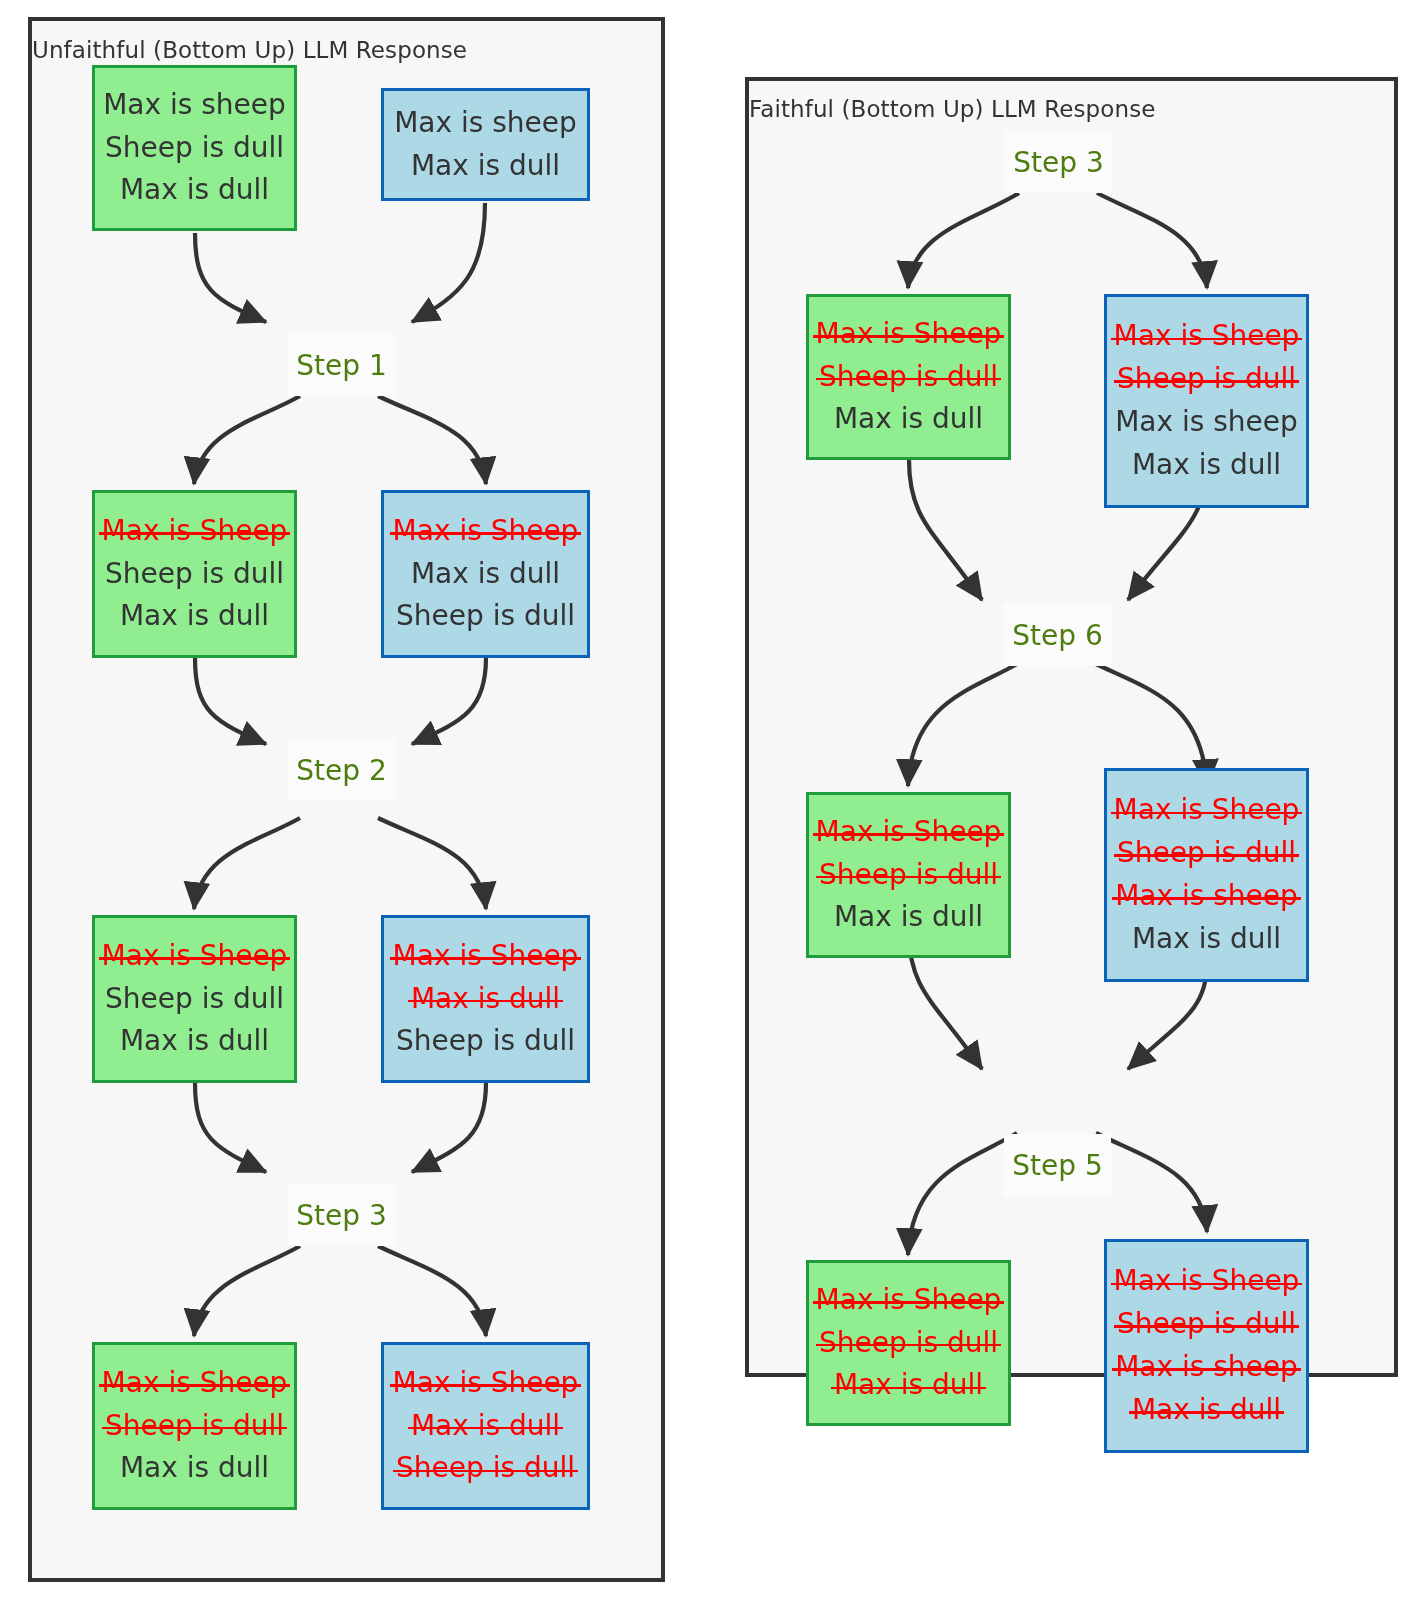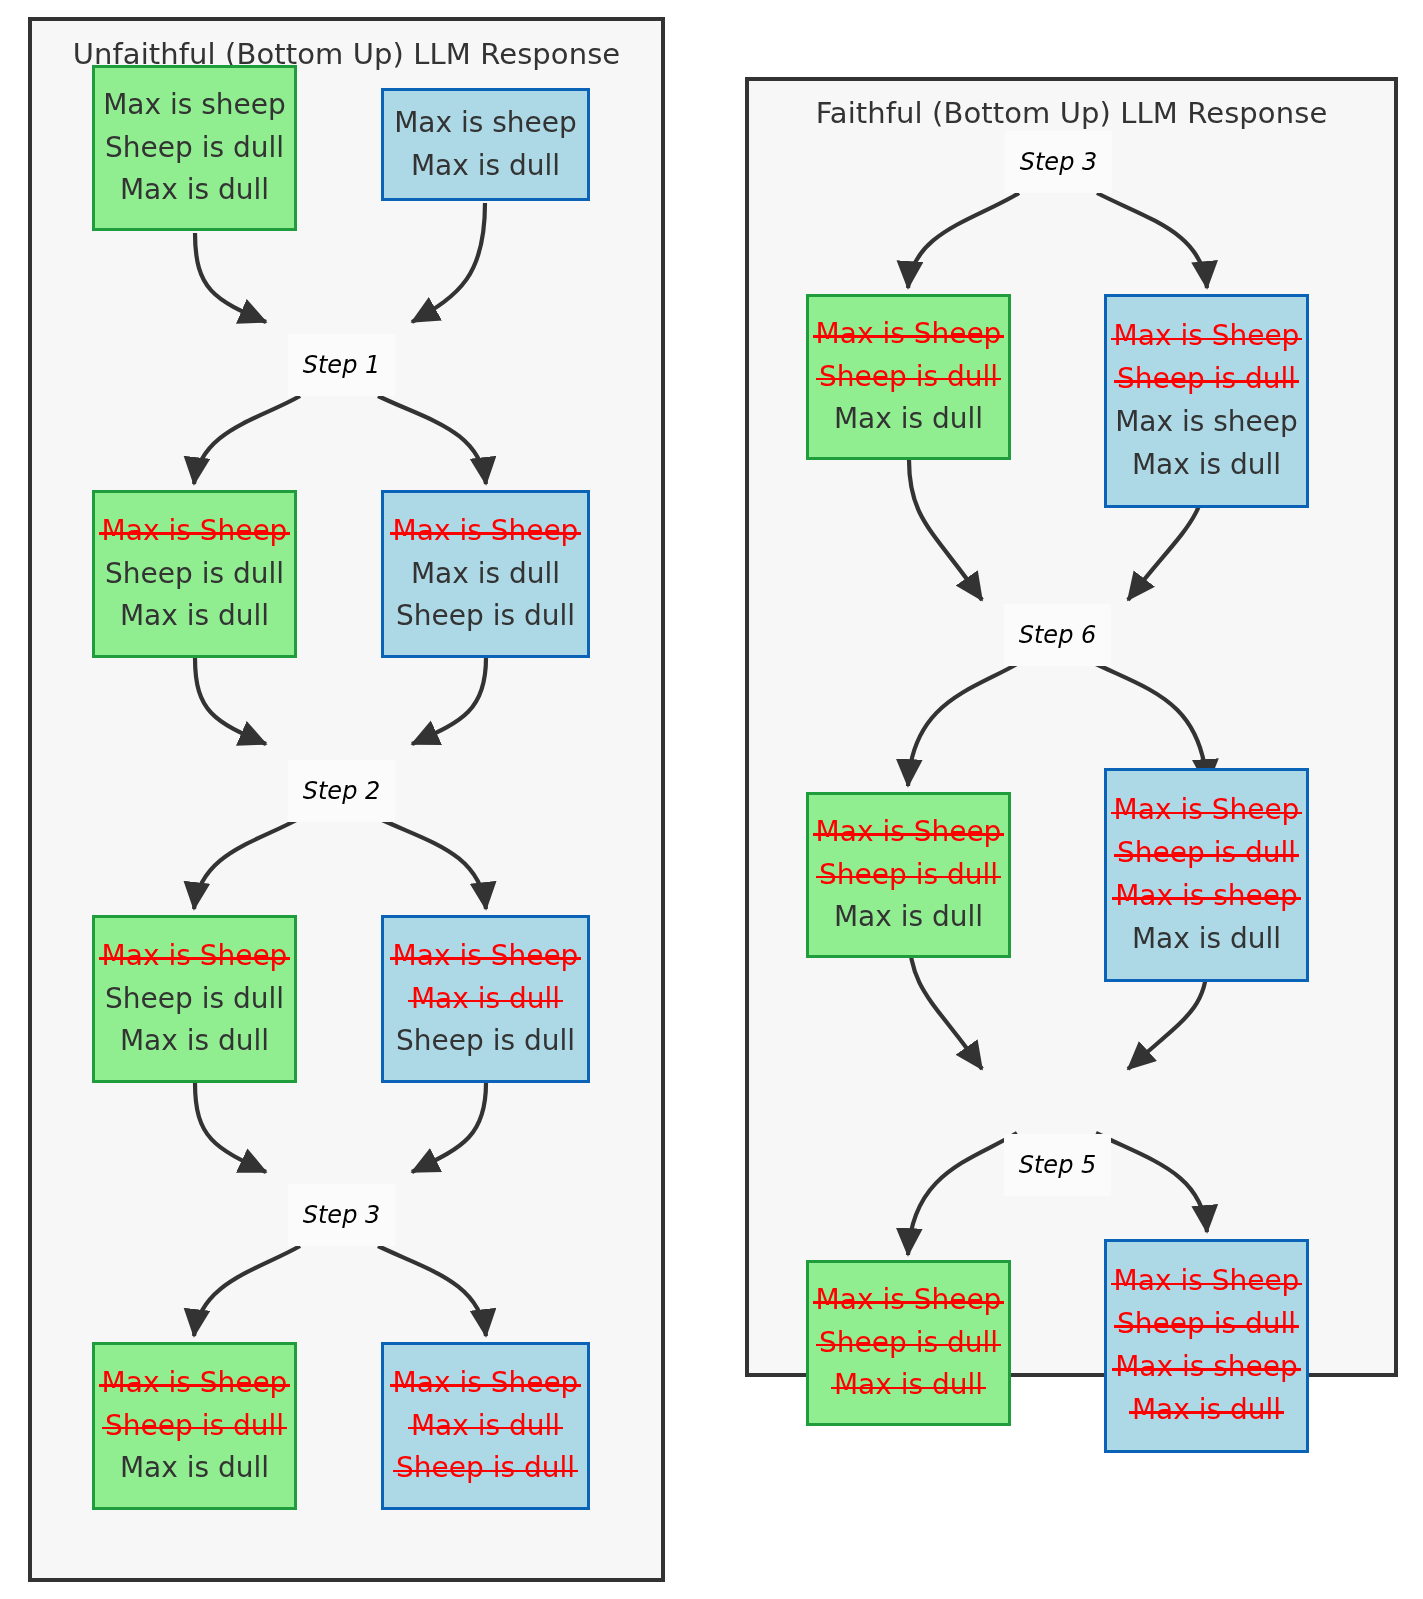--- a/index.html
+++ b/index.html
@@ -25,23 +25,22 @@
     background: #f7f7f7;
     border: 4px solid #333333;
     box-sizing: border-box;
   }
   #panel-left  { left: 28px;  top: 17px;  width: 637px; height: 1565px; }
   #panel-right { left: 745px; top: 77px;  width: 653px; height: 1300px; }
 
   .panel-title {
     position: absolute;
     width: 100%;
-    text-align: center;
     color: #333333;
-    font-size: 29px;
+    font-size: 23px;
     letter-spacing: .1px;
     white-space: nowrap;
   }
   #panel-left .panel-title  { top: 16px; }
   #panel-right .panel-title { top: 15px; }
 
   .node {
     position: absolute;
     box-sizing: border-box;
     display: flex;
@@ -64,29 +63,28 @@
     position: absolute;
     left: -3px; right: -3px;
     top: 52%;
     height: 2.6px;
     background: #ff0000;
   }
 
   .step {
     position: absolute;
     background: #fbfbfb;
-    color: #000000;
-    font-size: 24px;
+    color: #4d7c0f;
+    font-size: 28px;
     display: flex;
     align-items: center;
     justify-content: center;
     box-sizing: border-box;
     white-space: nowrap;
     z-index: 5;
-    font-style: italic;
   }
 
   svg.edges {
     position: absolute;
     left: 0; top: 0;
     width: 1423px;
     height: 1599px;
     pointer-events: none;
     z-index: 1;
   }
@@ -173,21 +171,21 @@
     <span class="line strike">Max is Sheep</span>
     <span class="line">Sheep is dull</span>
     <span class="line">Max is dull</span>
   </div>
   <div class="node blue" style="left:381px; top:490px; width:209px; height:168px;">
     <span class="line strike">Max is Sheep</span>
     <span class="line">Max is dull</span>
     <span class="line">Sheep is dull</span>
   </div>
 
-  <div class="step" style="left:288px; top:760px; width:107px; height:62px;justify-content:center;">
+  <div class="step" style="left:288px; top:739px; width:107px; height:62px;justify-content:center;">
     <span>Step 2</span>
   </div>
 
   <div class="node green" style="left:92px; top:915px; width:205px; height:168px;">
     <span class="line strike">Max is Sheep</span>
     <span class="line">Sheep is dull</span>
     <span class="line">Max is dull</span>
   </div>
   <div class="node blue" style="left:381px; top:915px; width:209px; height:168px;">
     <span class="line strike">Max is Sheep</span>

